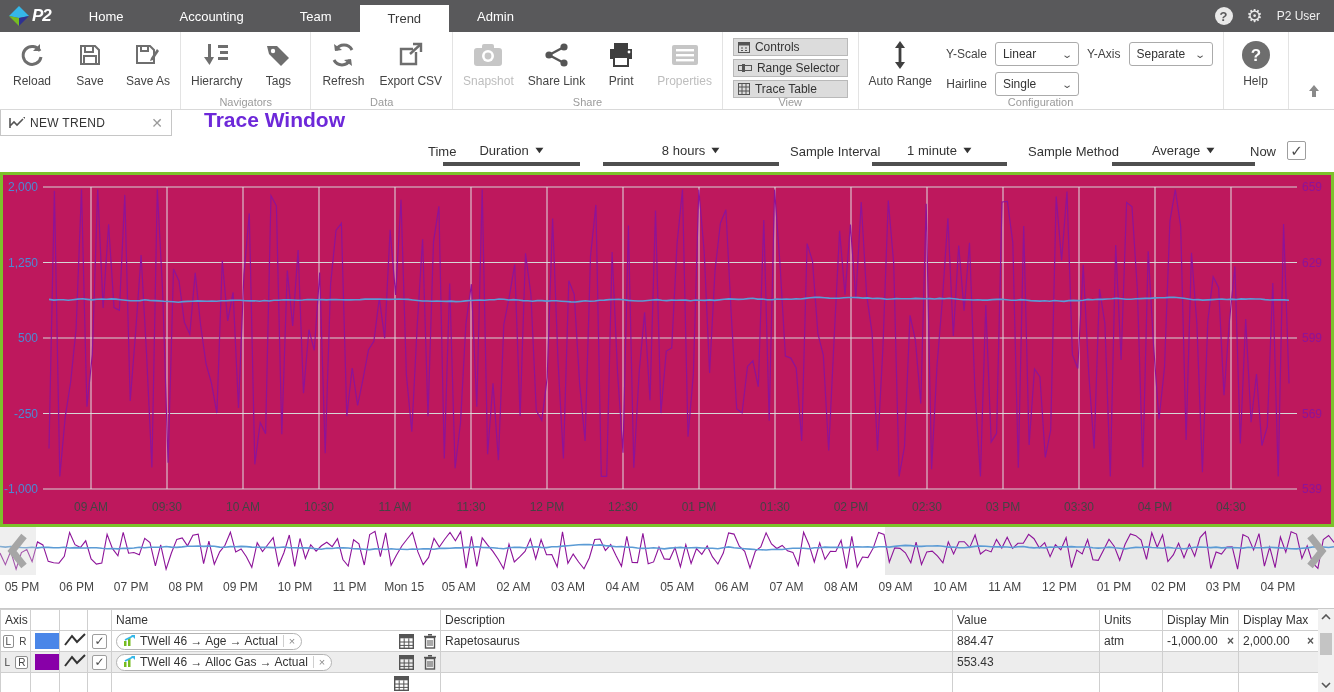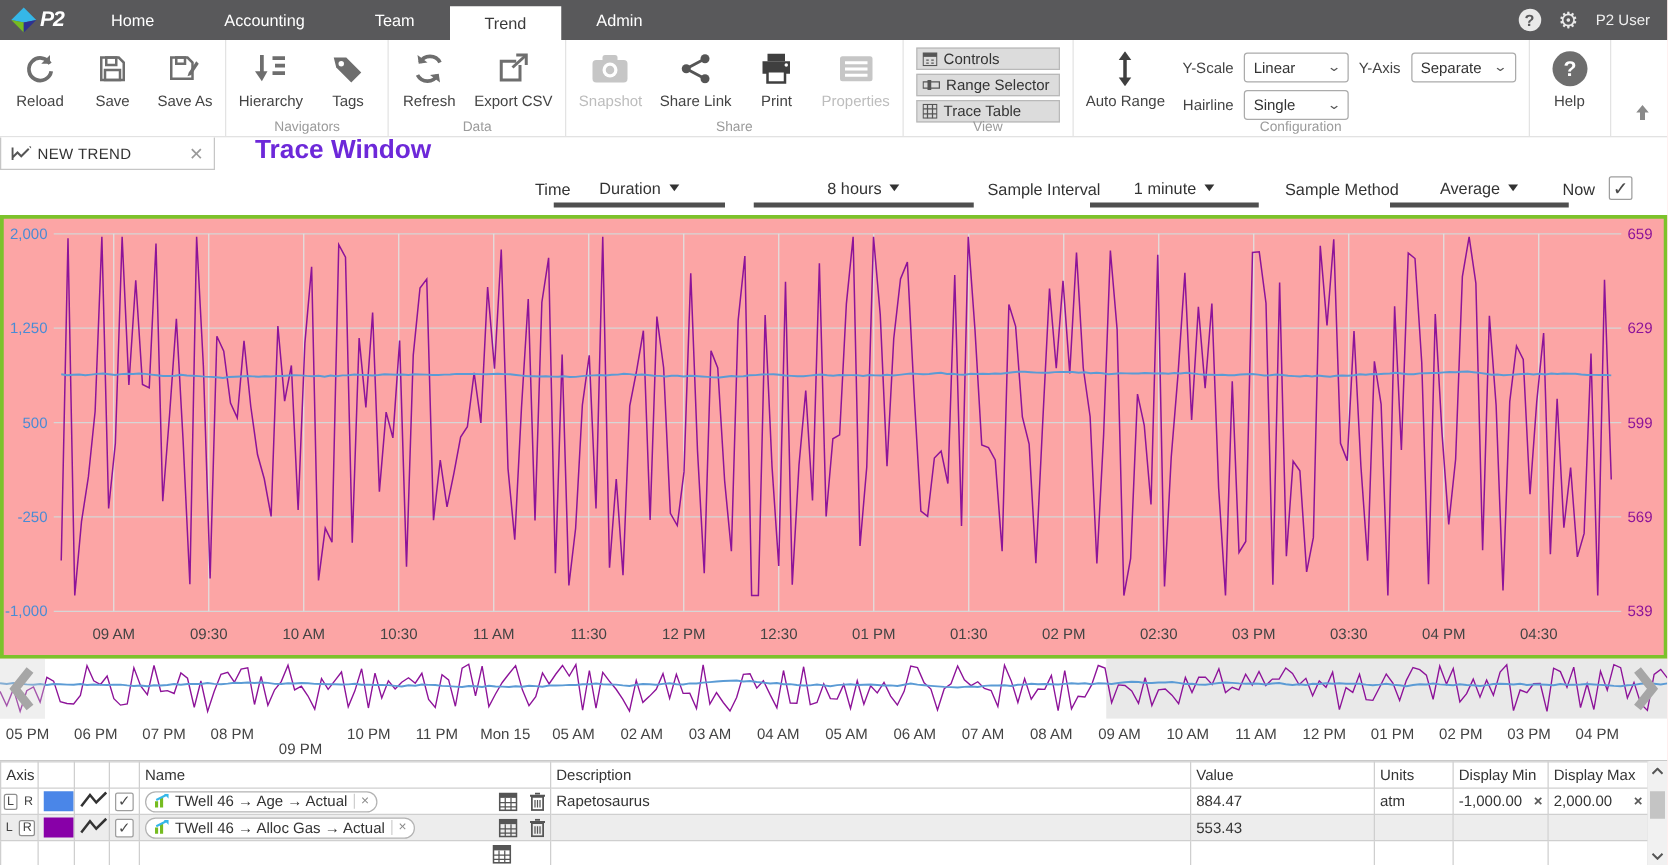--- a/index.html
+++ b/index.html
@@ -59,21 +59,21 @@
   .tc-drop { position:absolute; top:2px; height:28px; border-bottom:4px solid #4f4f4f;
     display:flex; align-items:center; justify-content:center; gap:6px; font-size:13px; color:#333; }
   .tc-drop .chev { font-size:9px; color:#333; transform:scaleX(1.5); }
   .tc-now { position:absolute; top:8px; font-size:13px; color:#333; }
   .tc-check { position:absolute; top:5px; width:19px; height:19px; border:1px solid #9e9e9e;
     border-radius:2px; background:#fff; color:#4a4a4a; font-size:15px; font-weight:bold;
     display:flex; align-items:center; justify-content:center; }
 
   
   .chart-wrap { position:absolute; top:172px; left:0; width:1334px; height:355px;
-    border:3px solid #7cc22b; background:#fca5a5; }
+    border:3px solid #7cc22b; background:#be185d; }
   .chart-wrap svg { display:block; }
 
   
   .ranger { position:absolute; top:527px; left:0; width:1334px; height:48px; background:#fff; }
   .ranger svg { display:block; }
   .rng-arrow { position:absolute; top:0; width:36px; height:48px; background:rgba(210,210,210,.35);
     display:flex; align-items:center; justify-content:center; }
   .rng-arrow.left { left:0; } .rng-arrow.right { right:0; background:transparent; }
   .rng-labels { position:absolute; top:575px; left:0; width:1334px; height:26px; }
   .rng-labels span { position:absolute; top:5px; transform:translateX(-50%); font-size:12px; color:#444; white-space:nowrap;text-align:right; }
@@ -452,21 +452,21 @@
       <svg width="22" height="36" viewBox="0 0 22 36">
         <polyline points="5,3 17,18 5,33" fill="none" stroke="#a6a6a6" stroke-width="7"></polyline>
       </svg>
     </div>
   </div>
   <div class="rng-labels" id="rng-labels">
       <span style="left: 22px;">05 PM</span>
       <span style="left: 76.6px;">06 PM</span>
       <span style="left: 131.2px;">07 PM</span>
       <span style="left: 185.8px;">08 PM</span>
-      <span style="left: 240.4px; margin-top: 12px;">09 PM</span>
+      <span style="left: 240.4px;">09 PM</span>
       <span style="left: 295px;">10 PM</span>
       <span style="left: 349.6px;">11 PM</span>
       <span style="left: 404.2px;">Mon 15</span>
       <span style="left: 458.8px;">05 AM</span>
       <span style="left: 513.4px;">02 AM</span>
       <span style="left: 568px;">03 AM</span>
       <span style="left: 622.6px;">04 AM</span>
       <span style="left: 677.2px;">05 AM</span>
       <span style="left: 731.8px;">06 AM</span>
       <span style="left: 786.4px;">07 AM</span>

